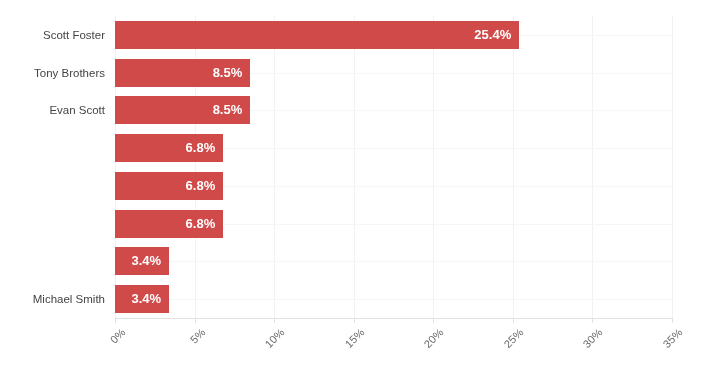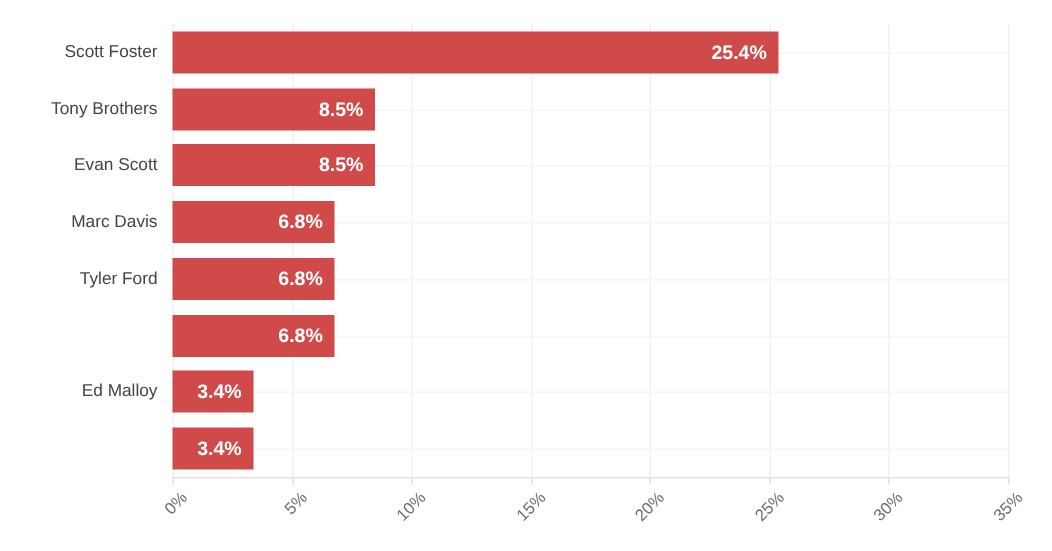--- a/index.html
+++ b/index.html
@@ -135,23 +135,21 @@
 </style>
 </head>
 <body>
 
 <div id="chart-root">
 
   <div class="cat-label-col">
       <div class="cat-label" style="top: 4.875px; color: rgb(68, 68, 68);">Scott Foster</div>
       <div class="cat-label" style="top: 80.375px; color: rgb(68, 68, 68);">Evan Scott</div>
       <div class="cat-label" style="top: 42.625px; color: rgb(68, 68, 68);">Tony Brothers</div>
-      <div class="cat-label" style="top: 118.125px; color: rgb(68, 68, 68);">Marc Davis</div>
-      <div class="cat-label" style="top: 155.875px; color: rgb(68, 68, 68);">Tyler Ford</div>
-      <div class="cat-label" style="top: 231.375px; color: rgb(68, 68, 68);">Ed Malloy</div>
+      <div class="cat-label" style="top: 269.125px; color: rgb(68, 68, 68);">Michael Smith</div>
     </div>
 
   <div class="plot-area">
       <div class="vgrid" style="left: 0px;"></div>
       <div class="vgrid" style="left: 79.5714px;"></div>
       <div class="vgrid" style="left: 159.143px;"></div>
       <div class="vgrid" style="left: 238.714px;"></div>
       <div class="vgrid" style="left: 318.286px;"></div>
       <div class="vgrid" style="left: 397.857px;"></div>
       <div class="vgrid" style="left: 477.429px;"></div>

